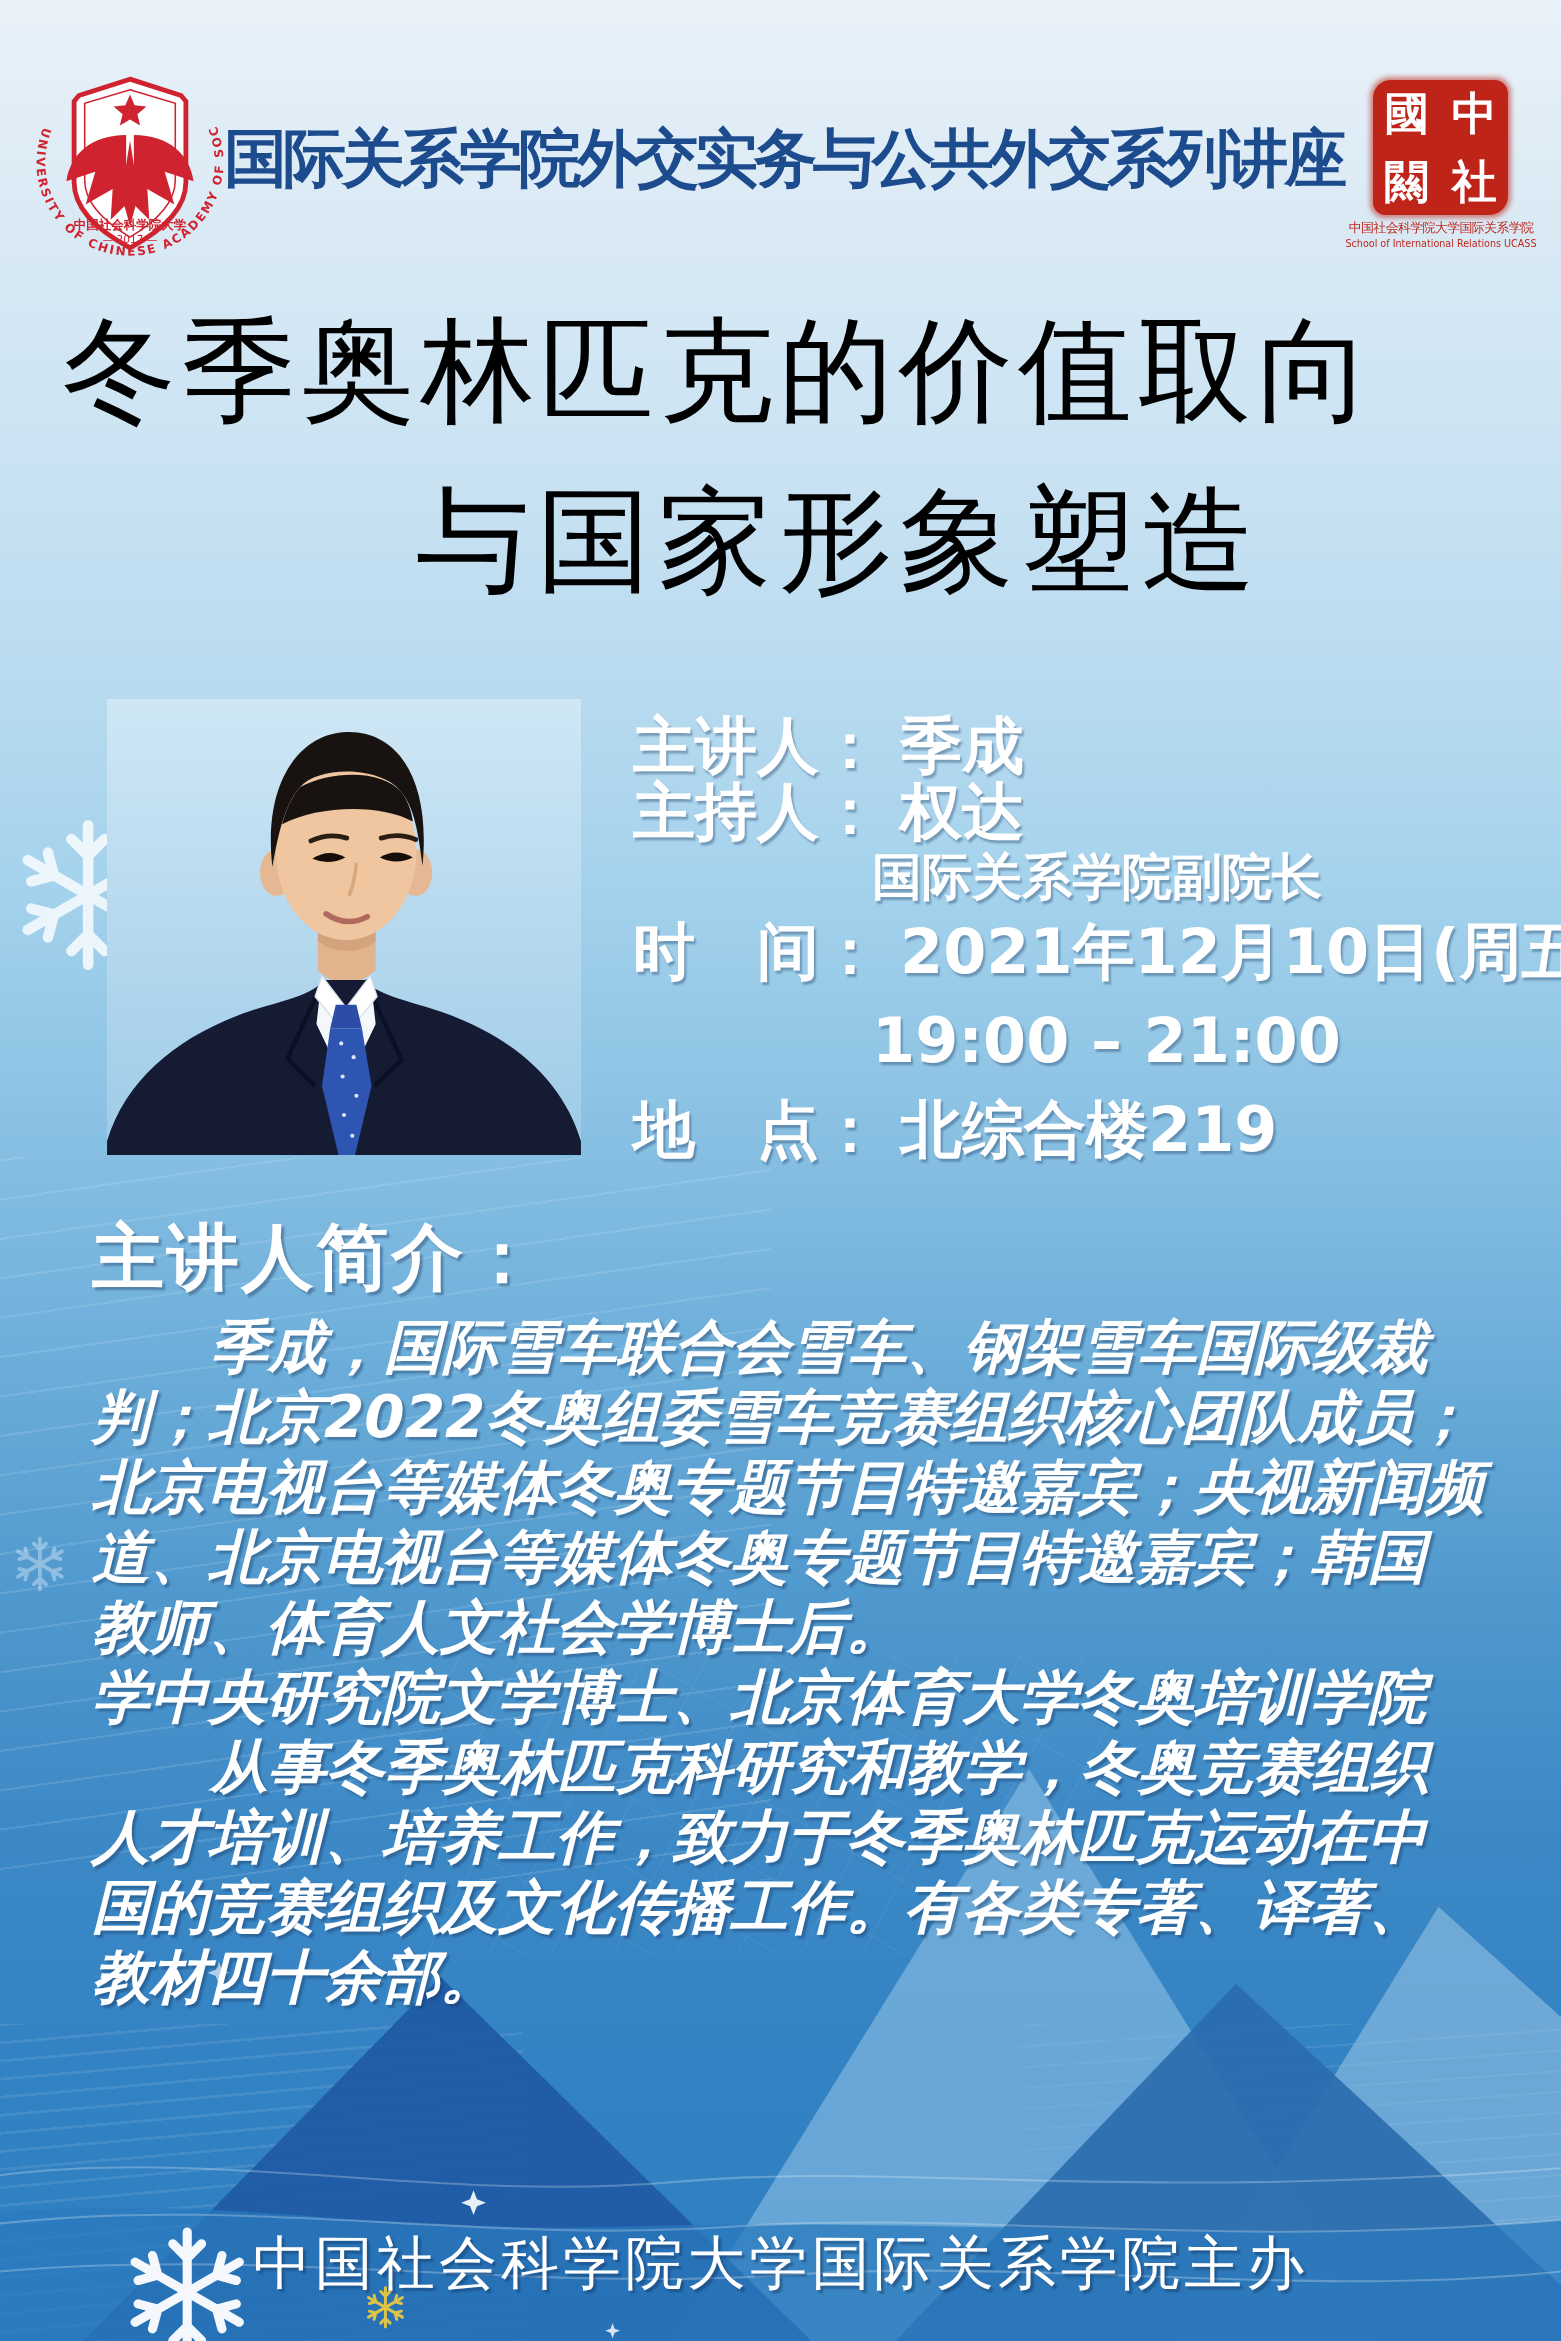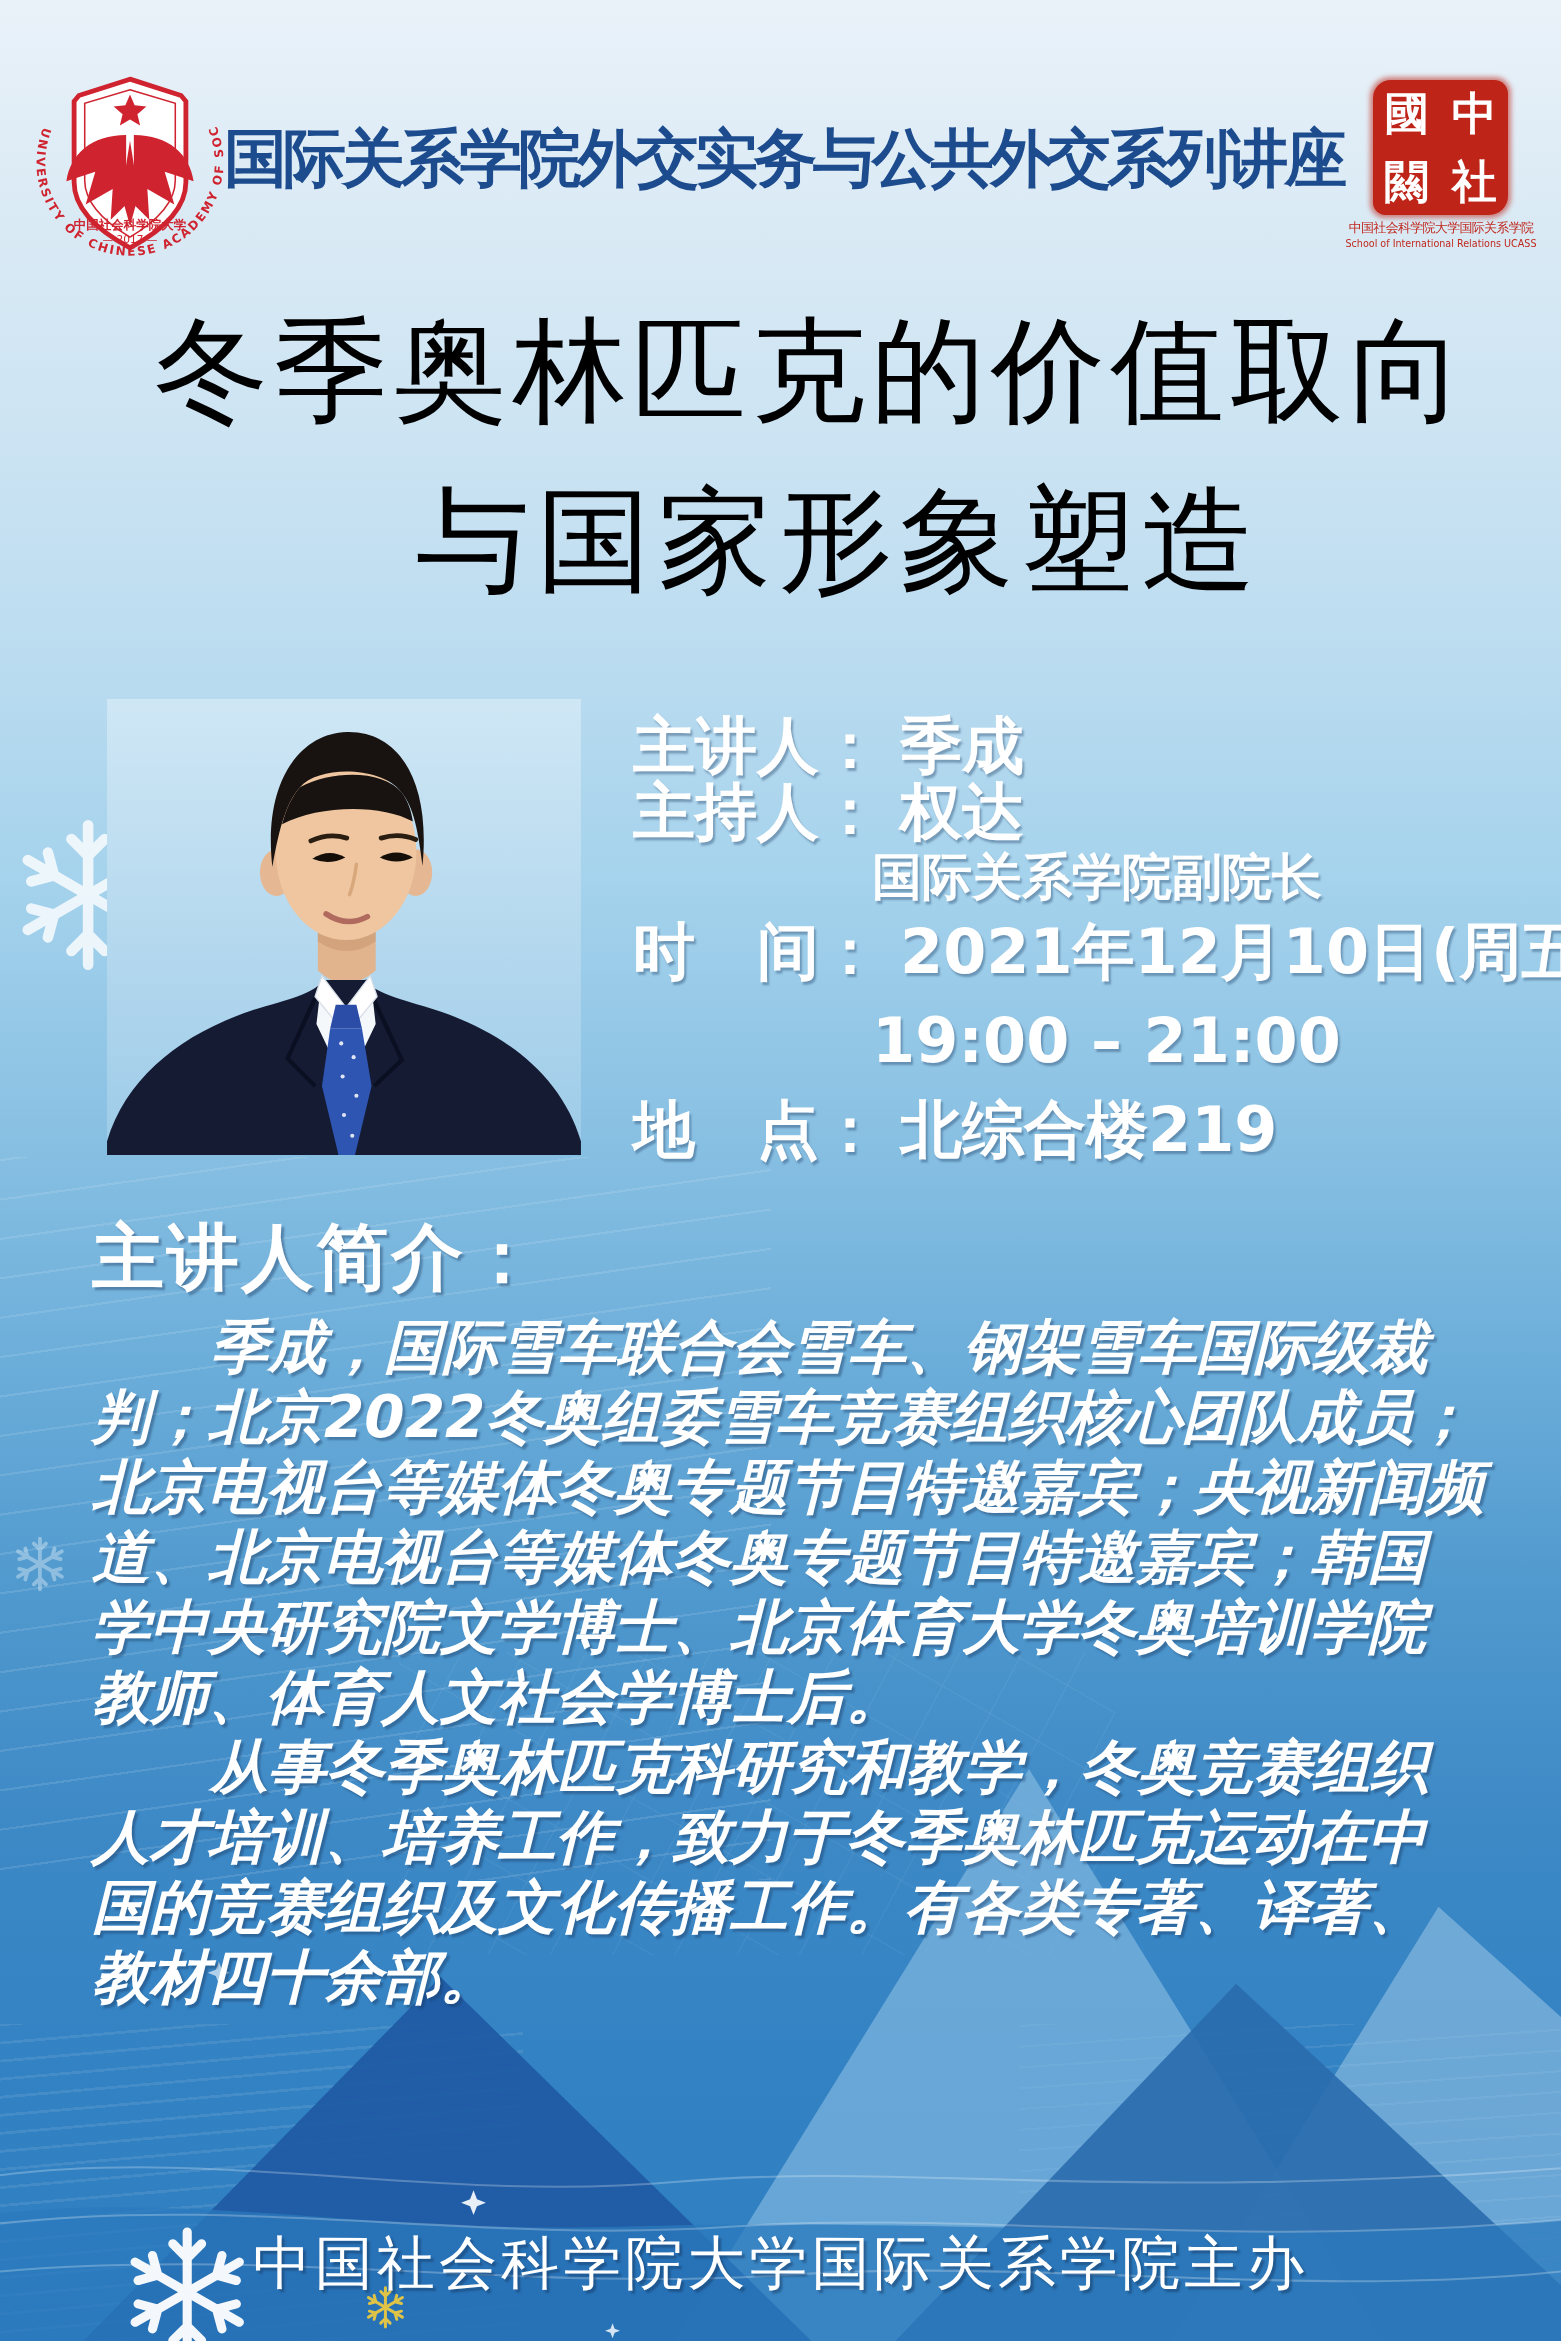--- a/index.html
+++ b/index.html
@@ -26,21 +26,21 @@
     letter-spacing:-4.1px;color:#1d4c8e;white-space:nowrap;}
   
   .seal-box{left:1373px;top:80px;width:135px;height:135px;background:#bf2418;
     border-radius:18px 13.8px 19px 12.4px;box-shadow:0 0 4.8px 2.1px rgba(191,36,24,.55);}
   .seal-grid{position:absolute;left:0;top:0;width:100%;height:100%;display:grid;
     grid-template-columns:1fr 1fr;grid-template-rows:1fr 1fr;align-items:center;justify-items:center;}
   .seal-grid div{color:#fff;font-size:45px;font-weight:bold;font-family:"DejaVu Serif",serif;line-height:1;}
   .seal-cap-cn{left:1341px;top:219px;width:200px;text-align:center;color:#c0281e;
     font-size:13px;letter-spacing:-0.7px;white-space:nowrap;}
   .seal-cap-en{left:1341px;top:238px;width:200px;text-align:center;color:#c0281e;font-size:9.6px;white-space:nowrap;}
-  .title-l1{position:absolute;left:62px;top:295px;width:1499px;text-align:center;
+  .title-l1{position:absolute;left:62px;top:295px;width:1499px;text-align:left;
     font-size:114px;letter-spacing:5.5px;white-space:nowrap;}
   .title-l2{position:absolute;left:117px;top:465px;width:1444px;text-align:center;
     font-size:114px;letter-spacing:6.9px;white-space:nowrap;}
   
   .photo{left:107px;top:699px;width:474px;height:456px;}
   
   .info-row{position:absolute;color:#fff;white-space:nowrap;
     text-shadow:2.1px 2.8px 2.1px rgba(30,60,100,.38);font-weight:bold;}
   .fs-main{font-size:62px;}
   .fs-sub{font-size:50px;}
@@ -222,22 +222,22 @@
     </div>
   </div>
 
   <div class="abs bio-heading">主讲人简介：</div>
   <div class="abs bio-body">
     <div>
       <div class="line indent">季成，国际雪车联合会雪车、钢架雪车国际级裁</div>
       <div class="line">判；北京2022冬奥组委雪车竞赛组织核心团队成员；</div>
       <div class="line">北京电视台等媒体冬奥专题节目特邀嘉宾；央视新闻频</div>
       <div class="line">道、北京电视台等媒体冬奥专题节目特邀嘉宾；韩国</div>
+      <div class="line">教师、体育人文社会学博士后。</div>
       <div class="line">学中央研究院文学博士、北京体育大学冬奥培训学院</div>
-      <div class="line">教师、体育人文社会学博士后。</div>
     </div>
     <div>
       <div class="line indent">从事冬季奥林匹克科研究和教学，冬奥竞赛组织</div>
       <div class="line">人才培训、培养工作，致力于冬季奥林匹克运动在中</div>
       <div class="line">国的竞赛组织及文化传播工作。有各类专著、译著、</div>
       <div class="line">教材四十余部。</div>
     </div>
   </div>
 
   <div class="abs footer-line">中国社会科学院大学国际关系学院主办</div>

